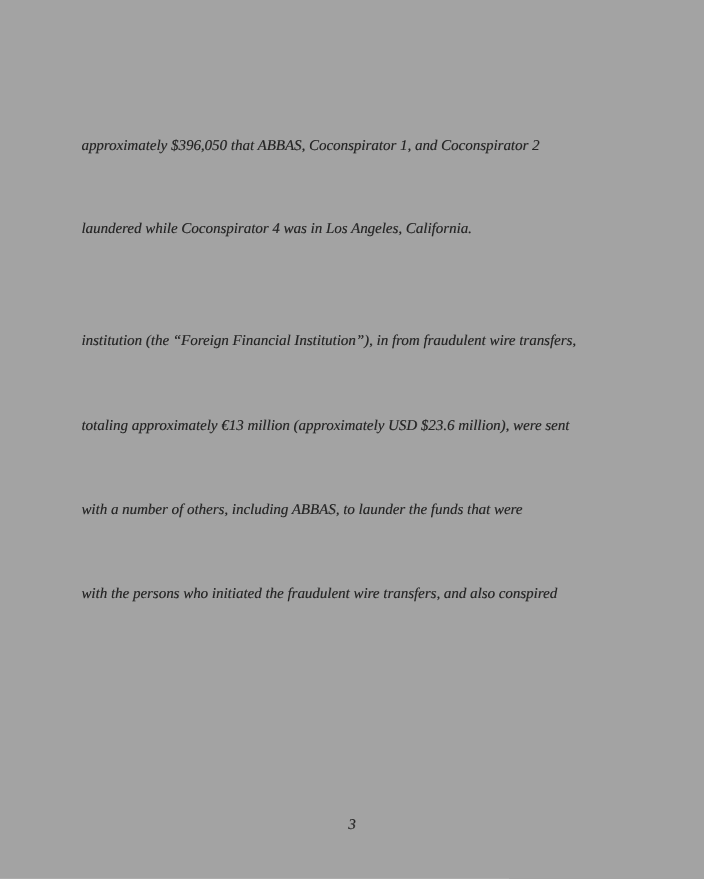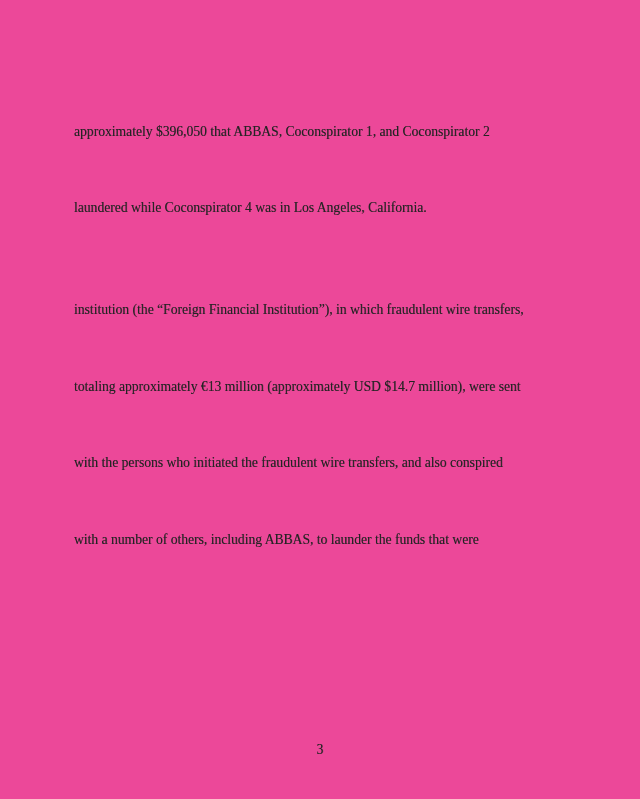--- a/index.html
+++ b/index.html
@@ -4,23 +4,24 @@
 <style>
   html, body {
     margin: 0;
     padding: 0;
     background: #ffffff;
   }
   .page {
     position: relative;
     width: 640px;
     height: 799px;
-    background: #ec4899;
+    background: #a3a3a3;
     overflow: hidden;
     font-family: "Liberation Serif", serif;
+    font-style: italic;
   }
   .text-block {
     position: absolute;
     left: 74px;
     top: 42px;
     width: 540px;
     font-size: 13.6px;
     line-height: 25.5px;
     color: #242424;
     white-space: pre;
@@ -45,24 +46,24 @@
 </style>
 </head>
 <body>
 
 <div class="page">
   <div class="text-block">
 
     <div class="line">approximately $396,050 that ABBAS, Coconspirator 1, and Coconspirator 2</div>
     <div class="line">laundered while Coconspirator 4 was in Los Angeles, California.</div>
 
-    <div class="line">institution (the “Foreign Financial Institution”), in which fraudulent wire transfers,</div>
-    <div class="line">totaling approximately €13 million (approximately USD $14.7 million), were sent</div>
+    <div class="line">institution (the “Foreign Financial Institution”), in from fraudulent wire transfers,</div>
+    <div class="line">totaling approximately €13 million (approximately USD $23.6 million), were sent</div>
+    <div class="line">with a number of others, including ABBAS, to launder the funds that were</div>
     <div class="line">with the persons who initiated the fraudulent wire transfers, and also conspired</div>
-    <div class="line">with a number of others, including ABBAS, to launder the funds that were</div>
     
     
     
 
     
     
     
     
     
 

